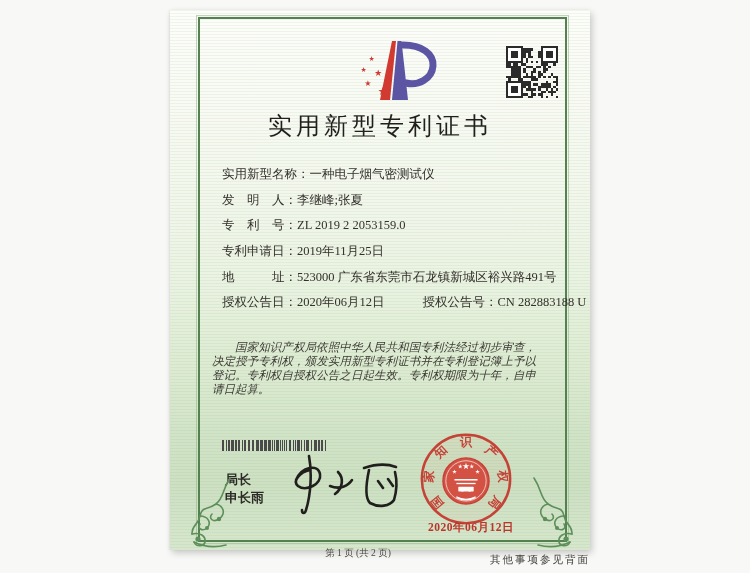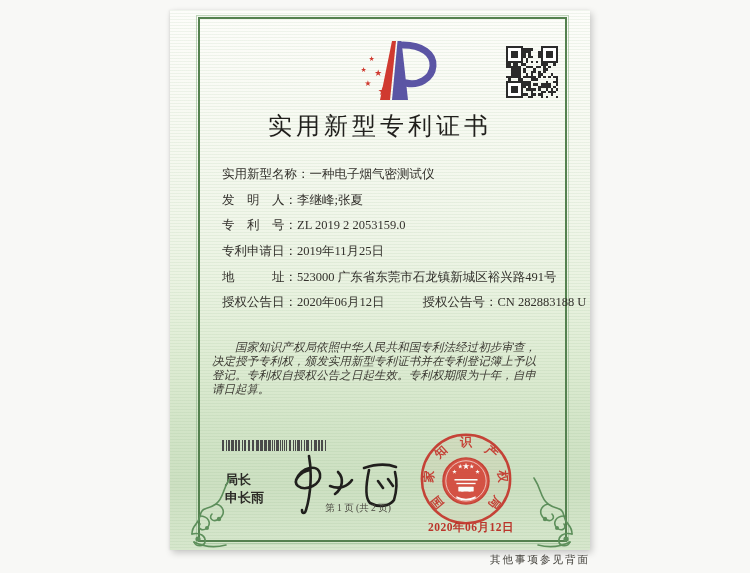--- a/index.html
+++ b/index.html
@@ -52,21 +52,21 @@
     position:absolute;left:55px;top:461px;
     font-size:13px;font-weight:bold;line-height:17.5px;color:#2b2a26;
   }
   .signature{position:absolute;left:112px;top:438px;}
   .seal{position:absolute;left:248px;top:421px;width:96px;height:96px;opacity:0.92;}
   .sealdate{
     position:absolute;left:258px;top:510px;width:110px;
     font-size:11.5px;color:#bb352b;letter-spacing:0.5px;font-weight:bold;
   }
   .pageno{
-    position:absolute;left:0;top:492px;width:376px;text-align:center;
+    position:absolute;left:0;top:537px;width:376px;text-align:center;
     font-size:9.5px;color:#4a4840;
   }
   .backnote{
     position:absolute;left:170px;top:553px;width:420px;text-align:right;
     font-size:10.5px;letter-spacing:2px;color:#3f3d37;
   }
   .corner{position:absolute;bottom:2px;}
   .corner.left{left:16px;}
   .corner.right{right:12px;transform:scaleX(-1);}
 </style>

